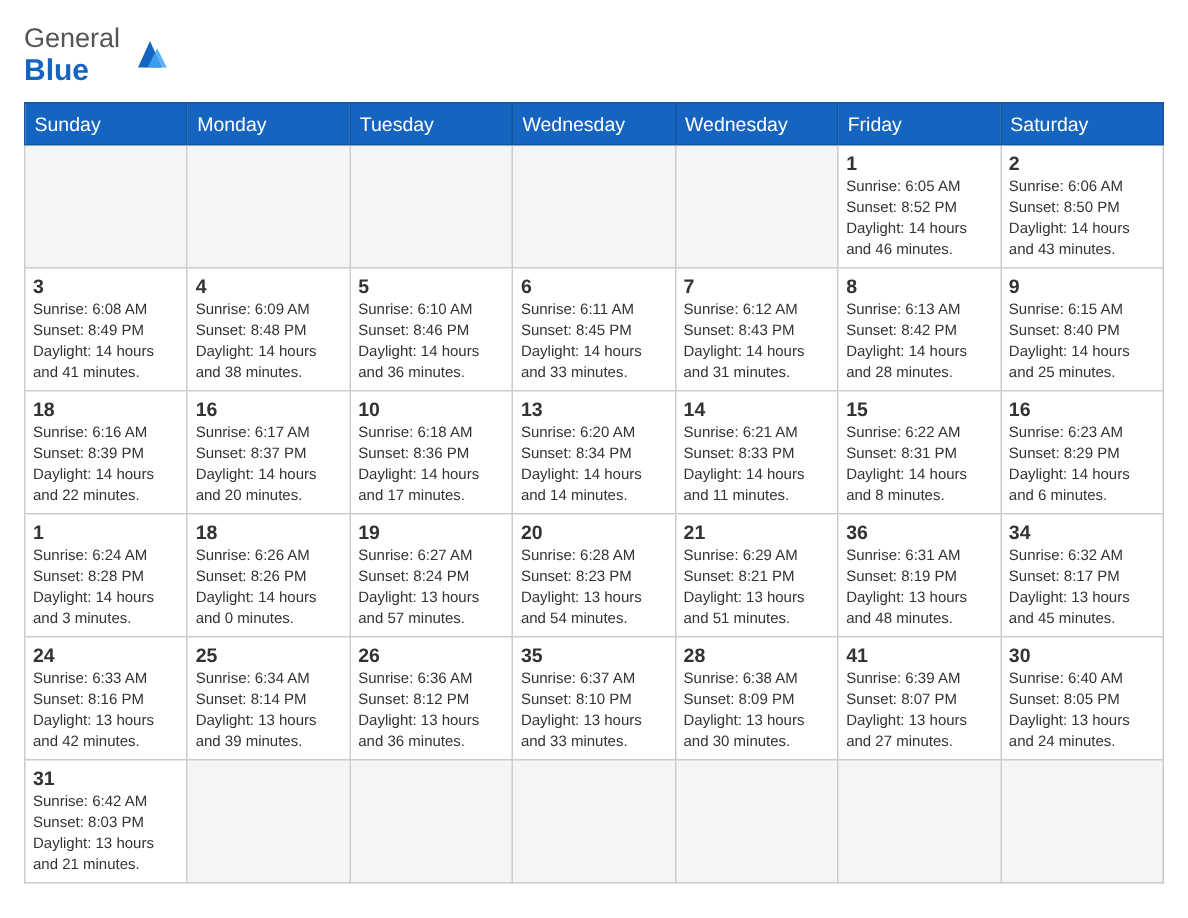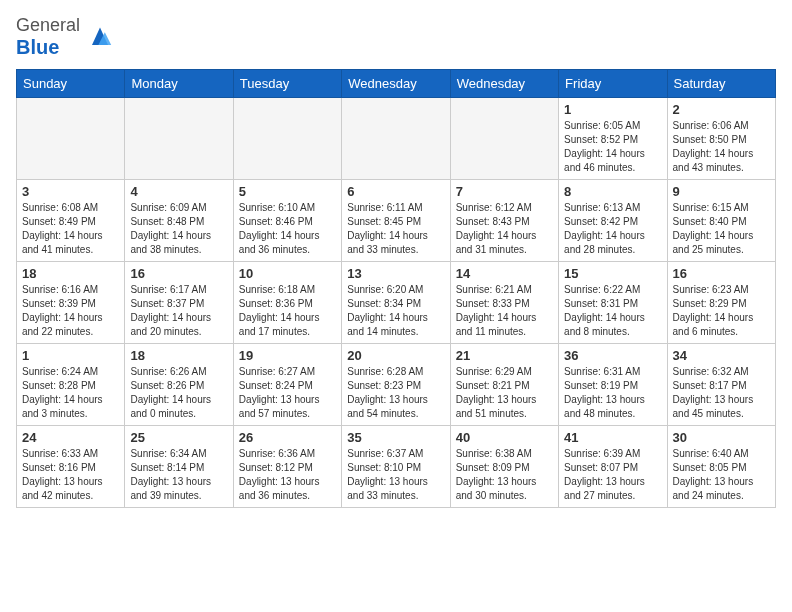--- a/index.html
+++ b/index.html
@@ -229,27 +229,39 @@
           </td>
           <td>
             <span class="day-num">26</span>
             <div class="day-info">Sunrise: 6:36 AM<br>Sunset: 8:12 PM<br>Daylight: 13 hours and 36 minutes.</div>
           </td>
           <td>
             <span class="day-num">35</span>
             <div class="day-info">Sunrise: 6:37 AM<br>Sunset: 8:10 PM<br>Daylight: 13 hours and 33 minutes.</div>
           </td>
           <td>
-            <span class="day-num">40</span>
+            <span class="day-num">28</span>
             <div class="day-info">Sunrise: 6:38 AM<br>Sunset: 8:09 PM<br>Daylight: 13 hours and 30 minutes.</div>
           </td>
           <td>
             <span class="day-num">41</span>
             <div class="day-info">Sunrise: 6:39 AM<br>Sunset: 8:07 PM<br>Daylight: 13 hours and 27 minutes.</div>
           </td>
           <td>
             <span class="day-num">30</span>
             <div class="day-info">Sunrise: 6:40 AM<br>Sunset: 8:05 PM<br>Daylight: 13 hours and 24 minutes.</div>
           </td>
+        </tr>
+        <tr>
+          <td>
+            <span class="day-num">31</span>
+            <div class="day-info">Sunrise: 6:42 AM<br>Sunset: 8:03 PM<br>Daylight: 13 hours and 21 minutes.</div>
+          </td>
+          <td class="empty"></td>
+          <td class="empty"></td>
+          <td class="empty"></td>
+          <td class="empty"></td>
+          <td class="empty"></td>
+          <td class="empty"></td>
         </tr>
       </tbody>
   </table>
 </div>
 
 </body></html>

